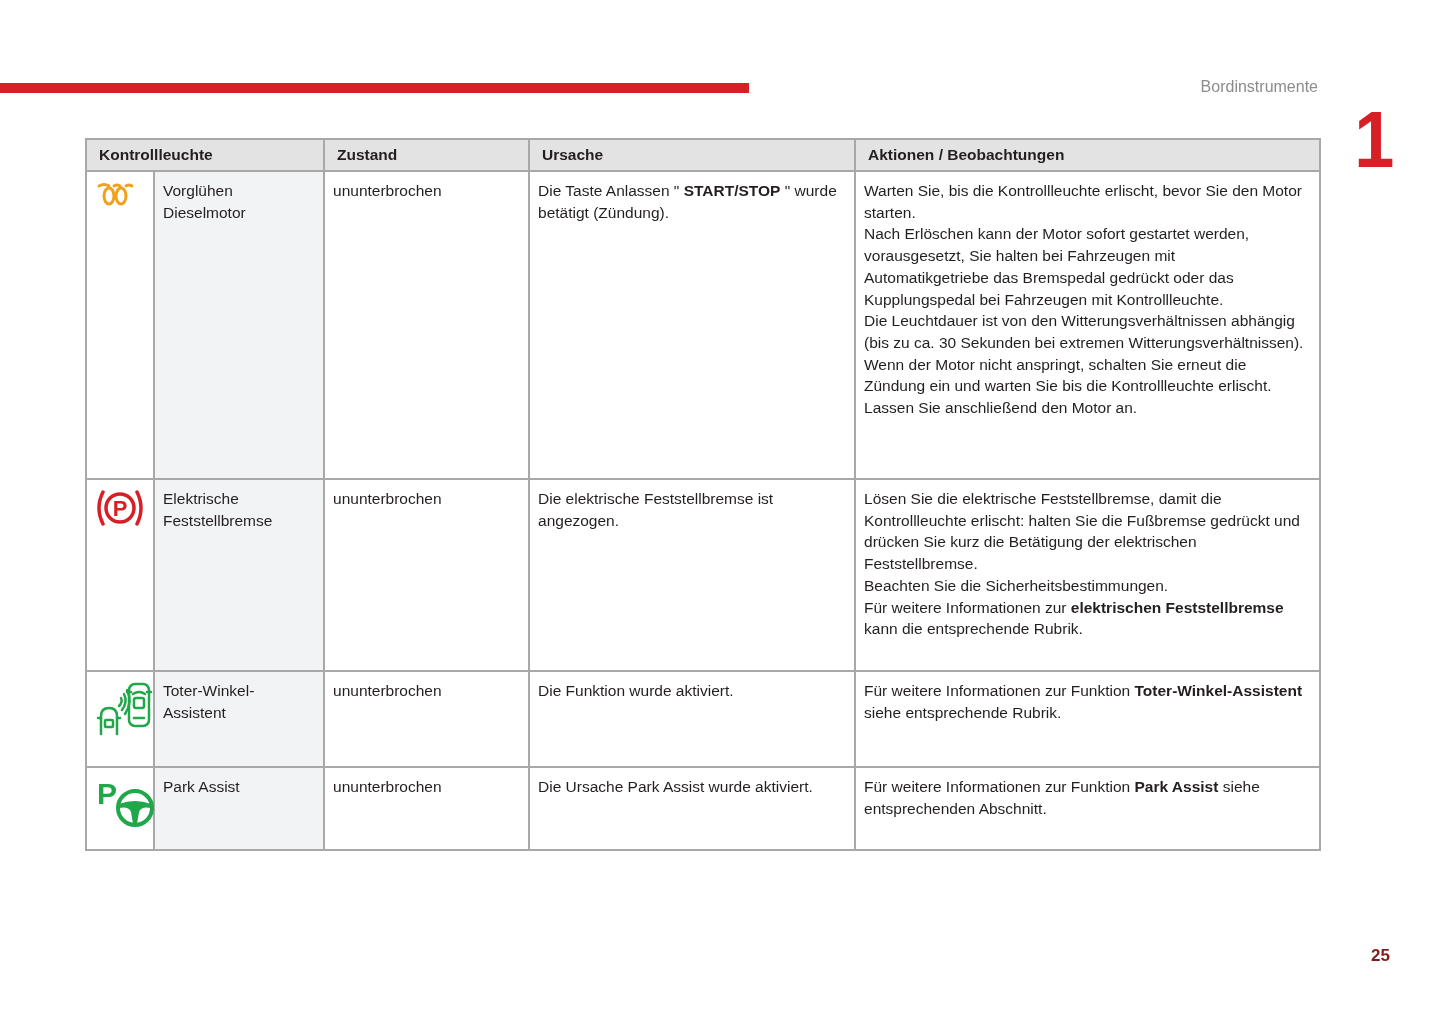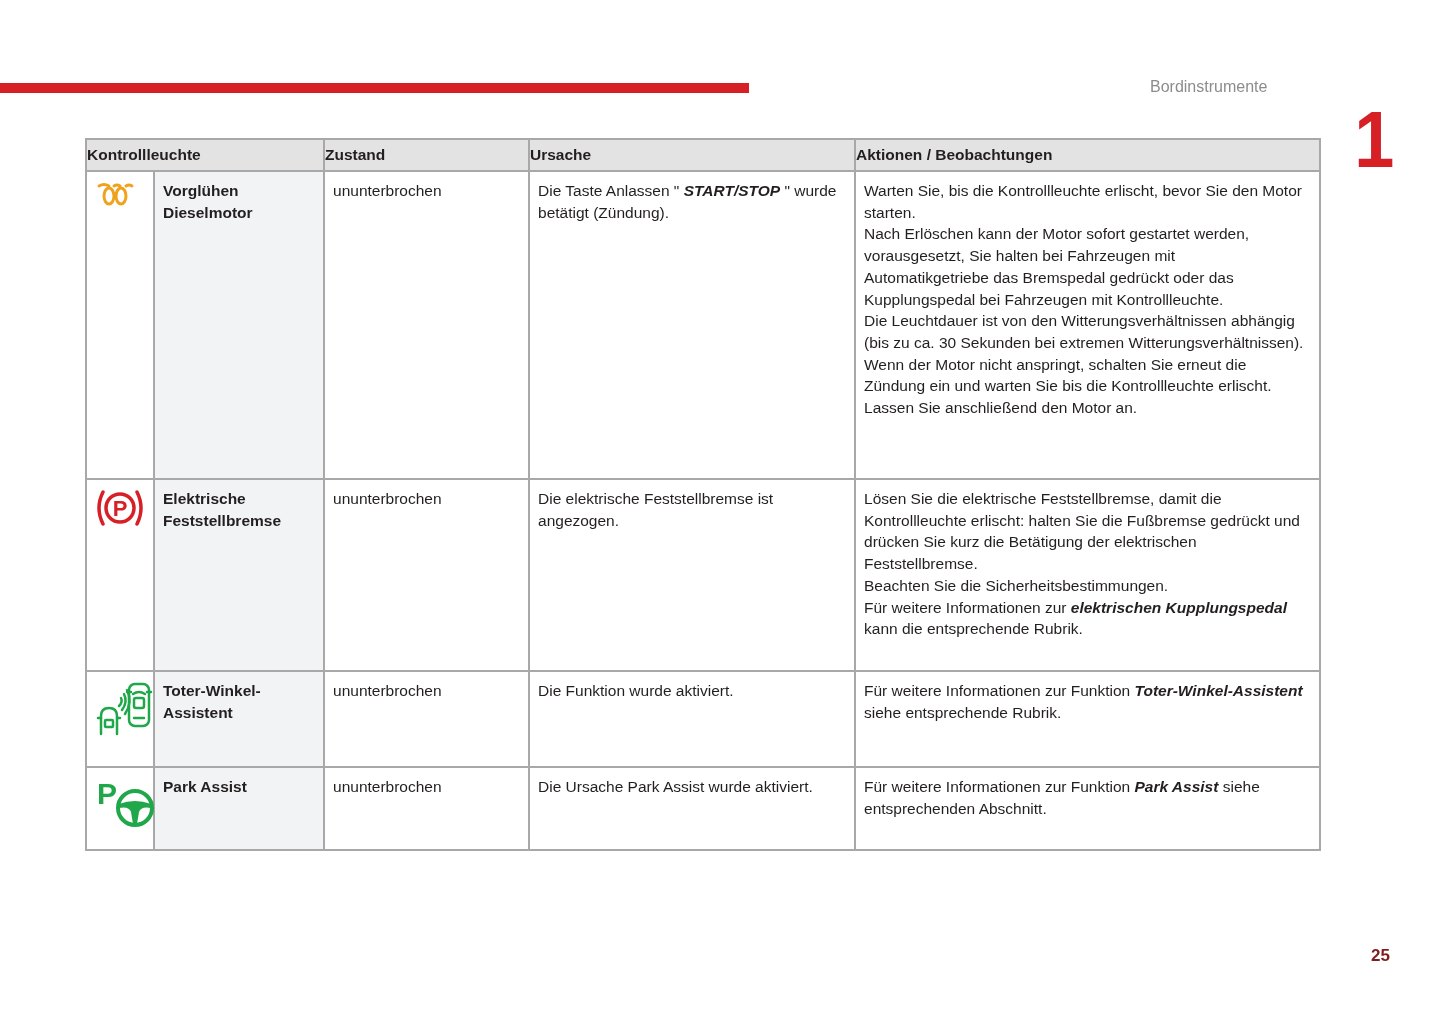--- a/index.html
+++ b/index.html
@@ -1,38 +1,38 @@
 <!DOCTYPE html>
 <html><head>
 <meta charset="utf-8">
 <style>
   html, body { margin: 0; padding: 0; }
   body {
     width: 1445px; height: 1026px; background: #ffffff; position: relative; overflow: hidden;
     font-family: "Liberation Sans", sans-serif; color: #231f20;
   }
   .red-bar { position: absolute; left: 0; top: 83px; width: 749px; height: 10px; background: #d71f26; }
-  .section-title { position: absolute; left: 1150px; top: 78px; width: 168px; font-size: 16px; color: #8c8c8c; }
+  .section-title { position: absolute; left: 1150px; top: 78px; width: 168px; text-align: right; font-size: 16px; color: #8c8c8c; }
   .chapter-num { position: absolute; left: 1352px; top: 100px; font-size: 80px; font-weight: bold; color: #d71f26; line-height: 1; transform: scaleX(0.9); }
   .page-num { position: absolute; left: 1360px; top: 946px; width: 30px; text-align: right; font-size: 17px; font-weight: bold; color: #7f1d1d; }
 
   table.lamps {
     position: absolute; left: 85px; top: 138px; width: 1234px;
     border-collapse: collapse; table-layout: fixed; font-size: 15.5px; line-height: 21.7px;
   }
   table.lamps th, table.lamps td { border: 2px solid #a8a8a8; vertical-align: top; padding: 8px 8px 0 8px; text-align: left; }
-  table.lamps th { background: #e3e3e3; font-weight: bold; height: 30px; padding: 0 0; vertical-align: middle; }
+  table.lamps th { background: #e3e3e3; font-weight: bold; height: 30px; padding: 0 12px; vertical-align: middle; }
   td.icon-cell { padding: 8px 0 0 0; text-align: center; }
-  td.name-cell { background: #f2f3f5; font-weight: bold; }
+  td.name-cell { background: #f2f3f5; font-weight: normal; }
   tr.r1 td { height: 298px; }
   tr.r2 td { height: 182px; }
   tr.r3 td { height: 86px; margin-left: 48px; }
   tr.r4 td { height: 73px; }
   .icon { display: inline-block; }
-  b { font-weight: bold; font-style: italic; }
+  b { font-weight: bold; }
 </style>
 </head>
 <body>
 
 <div class="red-bar"></div>
 <div class="section-title">Bordinstrumente</div>
 <div class="chapter-num">1</div>
 
 <table class="lamps">
   <colgroup>
@@ -90,21 +90,21 @@
             <text x="25" y="28" text-anchor="middle" font-family="Liberation Sans, sans-serif" font-weight="bold" font-size="22" fill="#d71f26">P</text>
           </svg>
         </span>
       </td>
       <td class="name-cell">Elektrische Feststellbremse</td>
       <td>ununterbrochen</td>
       <td>Die elektrische Feststellbremse ist angezogen.</td>
       <td>
         <div>Lösen Sie die elektrische Feststellbremse, damit die Kontrollleuchte erlischt: halten Sie die Fußbremse gedrückt und drücken Sie kurz die Betätigung der elektrischen Feststellbremse.</div>
         <div>Beachten Sie die Sicherheitsbestimmungen.</div>
-        <div><span>Für weitere Informationen zur </span><b>elektrischen Kupplungspedal</b><span> kann die entsprechende Rubrik.</span></div>
+        <div><span>Für weitere Informationen zur </span><b>elektrischen Feststellbremse</b><span> kann die entsprechende Rubrik.</span></div>
       </td>
     </tr>
 
     <tr class="r3">
       <td class="icon-cell">
         <span class="icon">
           <svg width="60" height="58" viewBox="0 0 60 58">
             <g fill="none" stroke="#1fa74a" stroke-width="2.5" stroke-linecap="round" stroke-linejoin="round">
               <rect x="34" y="4" width="20" height="42" rx="6"></rect>
               <path d="M38 14 Q 44 10 50 14"></path>

